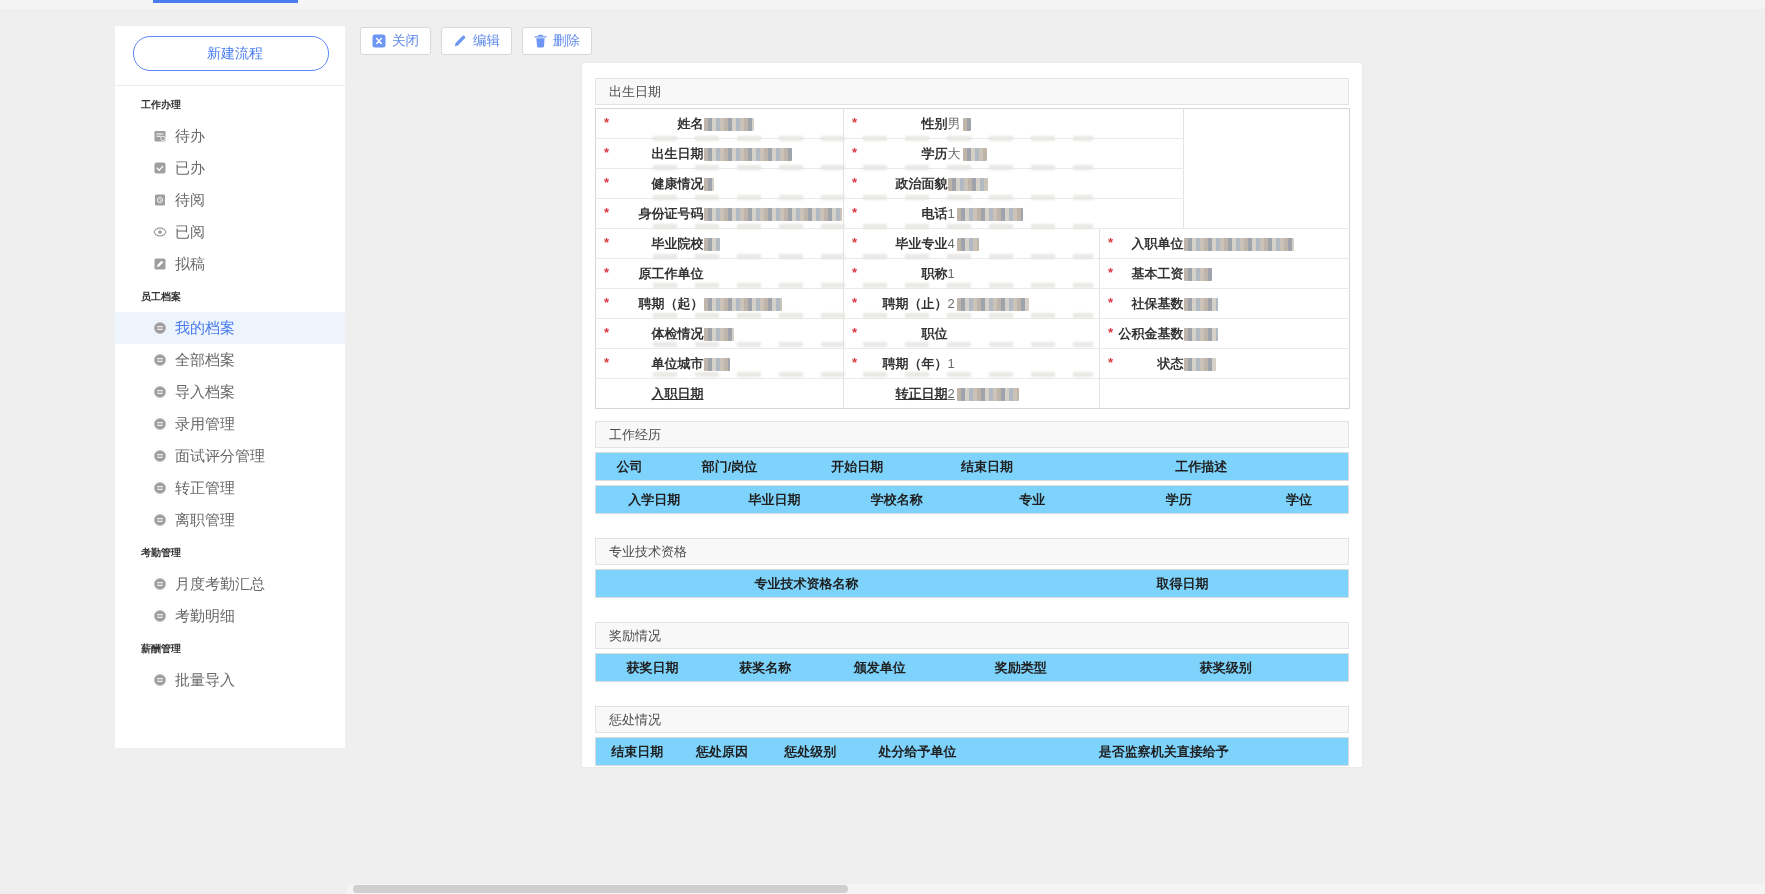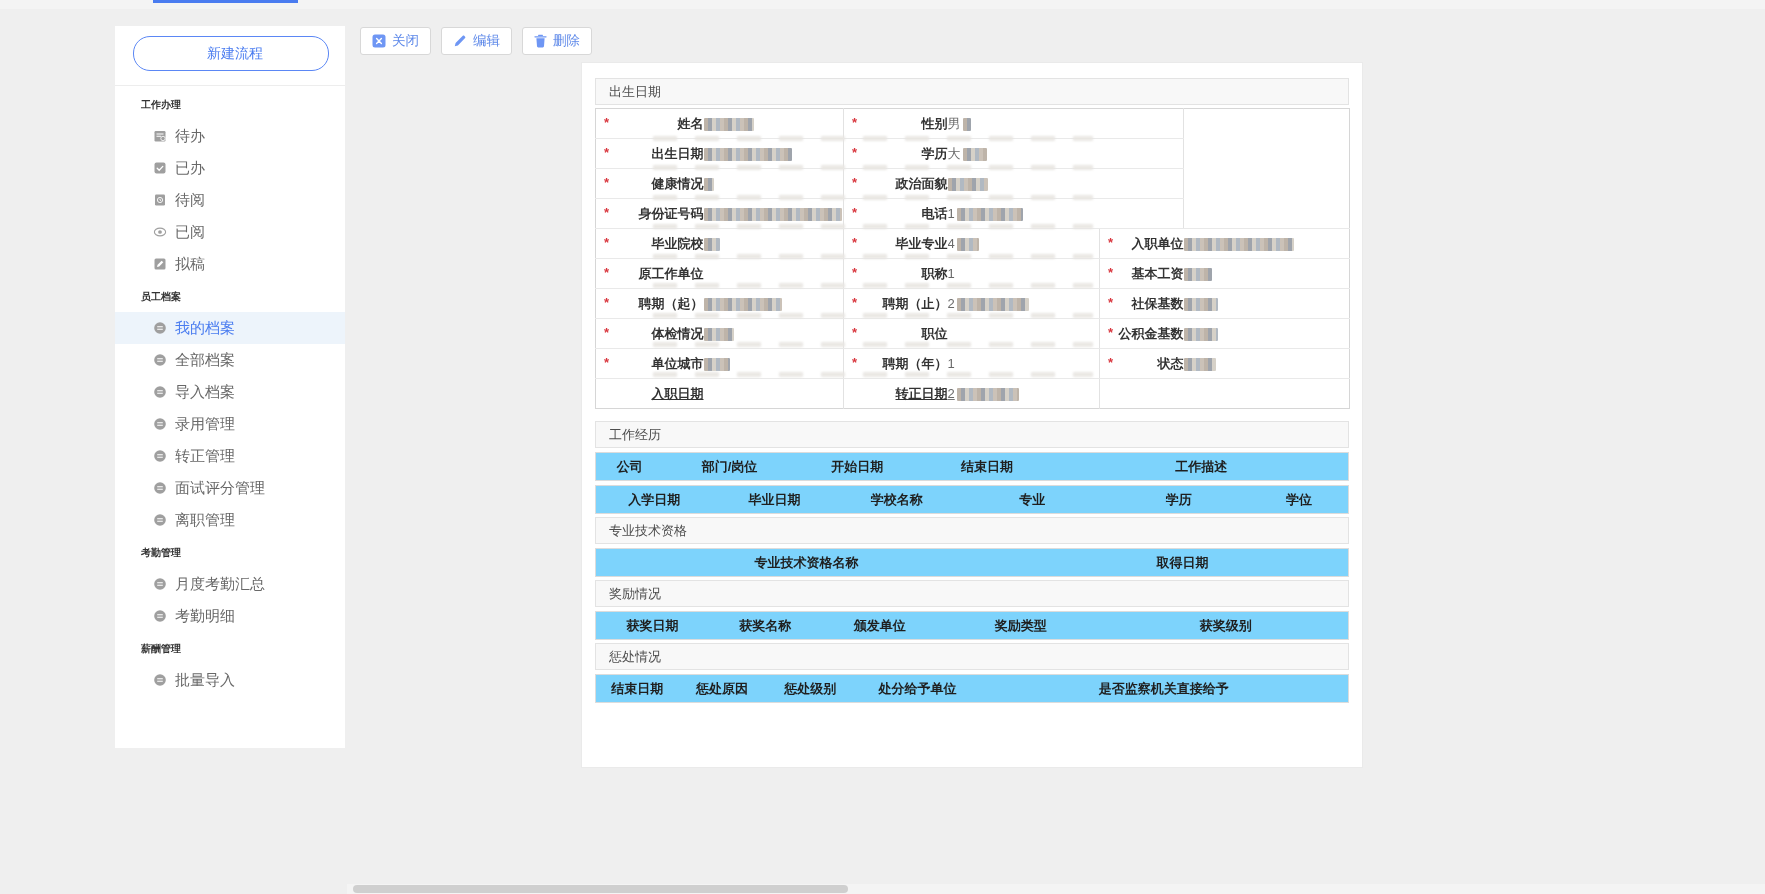--- a/index.html
+++ b/index.html
@@ -32,21 +32,21 @@
   td.lbl{text-align:right;padding-right:5px;color:#333;font-weight:600;}
   td.lbl .req{float:left;margin-left:8px;color:#d9363e;font-weight:bold;font-size:13px;}
   td.val{padding-left:5px;color:#555;}
   .pfx{color:#444;opacity:.8;filter:blur(.4px);margin-right:2px;}
   .mz{display:inline-block;height:13px;vertical-align:middle;border-radius:1px;opacity:.85;filter:blur(.7px);
       background:repeating-linear-gradient(90deg,#b3a89b 0 4px,#8f959e 4px 8px,#cfc9bf 8px 12px,#a4adb8 12px 16px,#c2b8ac 16px 20px);}
   td.photo{background:#fff;}
   .smudge{position:absolute;height:5px;pointer-events:none;filter:blur(1px);opacity:.9;
       background:repeating-linear-gradient(90deg,#e8e6e2 0 24px,rgba(255,255,255,0) 24px 42px);}
   
-  #blocks .block{margin-top:3px;}
+  #blocks .block{margin-top:24px;}
   #blocks .block:first-child{margin-top:12px;}
   #blocks .block:nth-child(2){margin-top:2px;}
   .cols-row{display:flex;height:29px;margin-top:4px;background:#7dd3fc;border:1px solid #dcdcdc;box-sizing:border-box;align-items:center;}
   .cth{text-align:center;font-weight:bold;font-size:13px;color:#1f1f1f;overflow:hidden;white-space:nowrap;}
   
   #hscroll{position:absolute;left:347px;top:884px;width:1418px;height:10px;background:#f4f4f4;}
   #hscroll .thumb{position:absolute;left:6px;top:1px;width:495px;height:8px;background:#cfcfcf;border-radius:4px;}
 </style>
 </head>
 <body>
@@ -148,30 +148,30 @@
           </span>
           <span>录用管理</span>
         </div>
         <div class="menu-item">
           <span class="mi-icon">
             <svg width="14" height="14" viewBox="0 0 14 14">
               <circle cx="7" cy="7" r="5.8" fill="#9f9f9f"></circle>
               <path d="M4.2 5.8h5.6M4.2 8.2h5.6" stroke="#fff" stroke-width="1.1"></path>
             </svg>
           </span>
+          <span>面试评分管理</span>
+        </div>
+        <div class="menu-item">
+          <span class="mi-icon">
+            <svg width="14" height="14" viewBox="0 0 14 14">
+              <circle cx="7" cy="7" r="5.8" fill="#9f9f9f"></circle>
+              <path d="M4.2 5.8h5.6M4.2 8.2h5.6" stroke="#fff" stroke-width="1.1"></path>
+            </svg>
+          </span>
           <span>转正管理</span>
-        </div>
-        <div class="menu-item">
-          <span class="mi-icon">
-            <svg width="14" height="14" viewBox="0 0 14 14">
-              <circle cx="7" cy="7" r="5.8" fill="#9f9f9f"></circle>
-              <path d="M4.2 5.8h5.6M4.2 8.2h5.6" stroke="#fff" stroke-width="1.1"></path>
-            </svg>
-          </span>
-          <span>面试评分管理</span>
         </div>
         <div class="menu-item">
           <span class="mi-icon">
             <svg width="14" height="14" viewBox="0 0 14 14">
               <circle cx="7" cy="7" r="5.8" fill="#9f9f9f"></circle>
               <path d="M4.2 5.8h5.6M4.2 8.2h5.6" stroke="#fff" stroke-width="1.1"></path>
             </svg>
           </span>
           <span>离职管理</span>
         </div>

